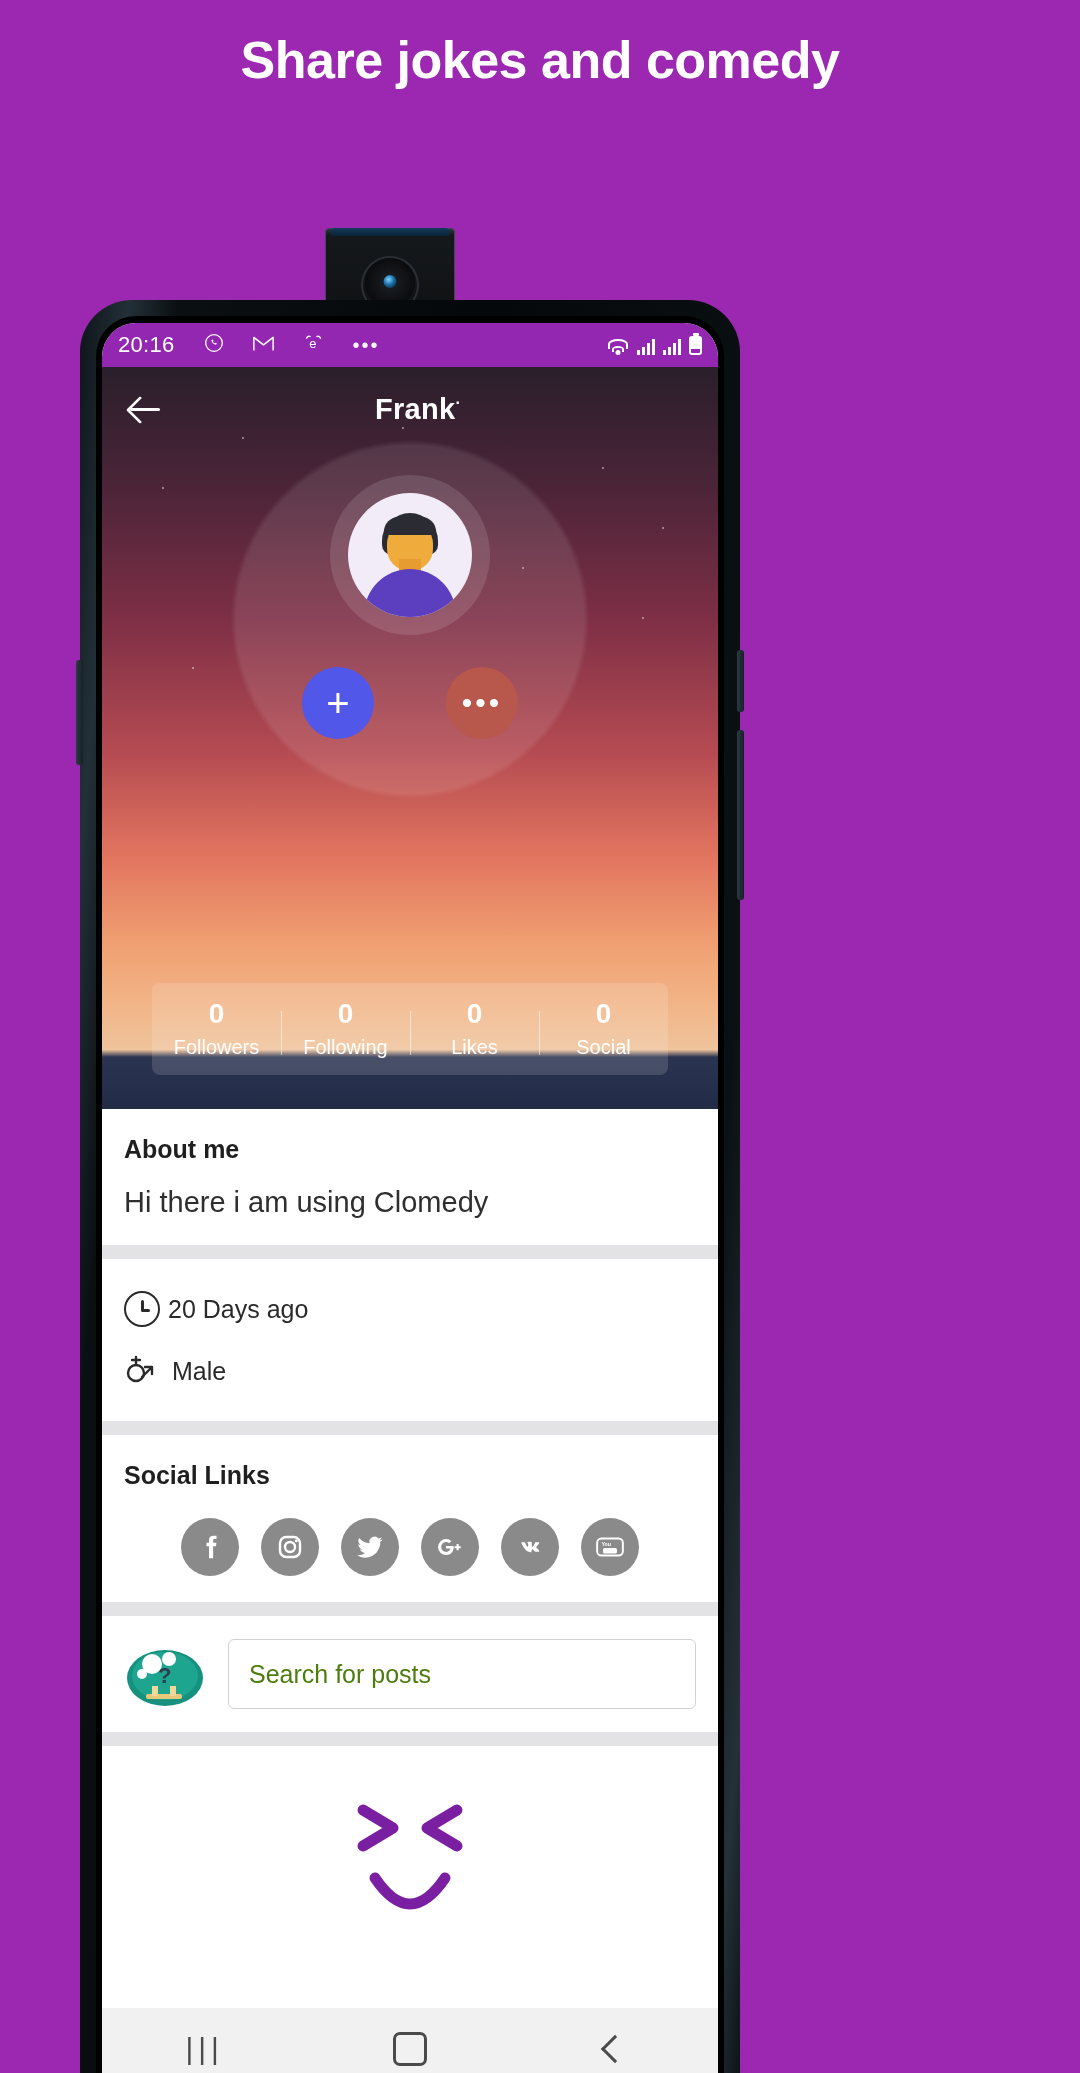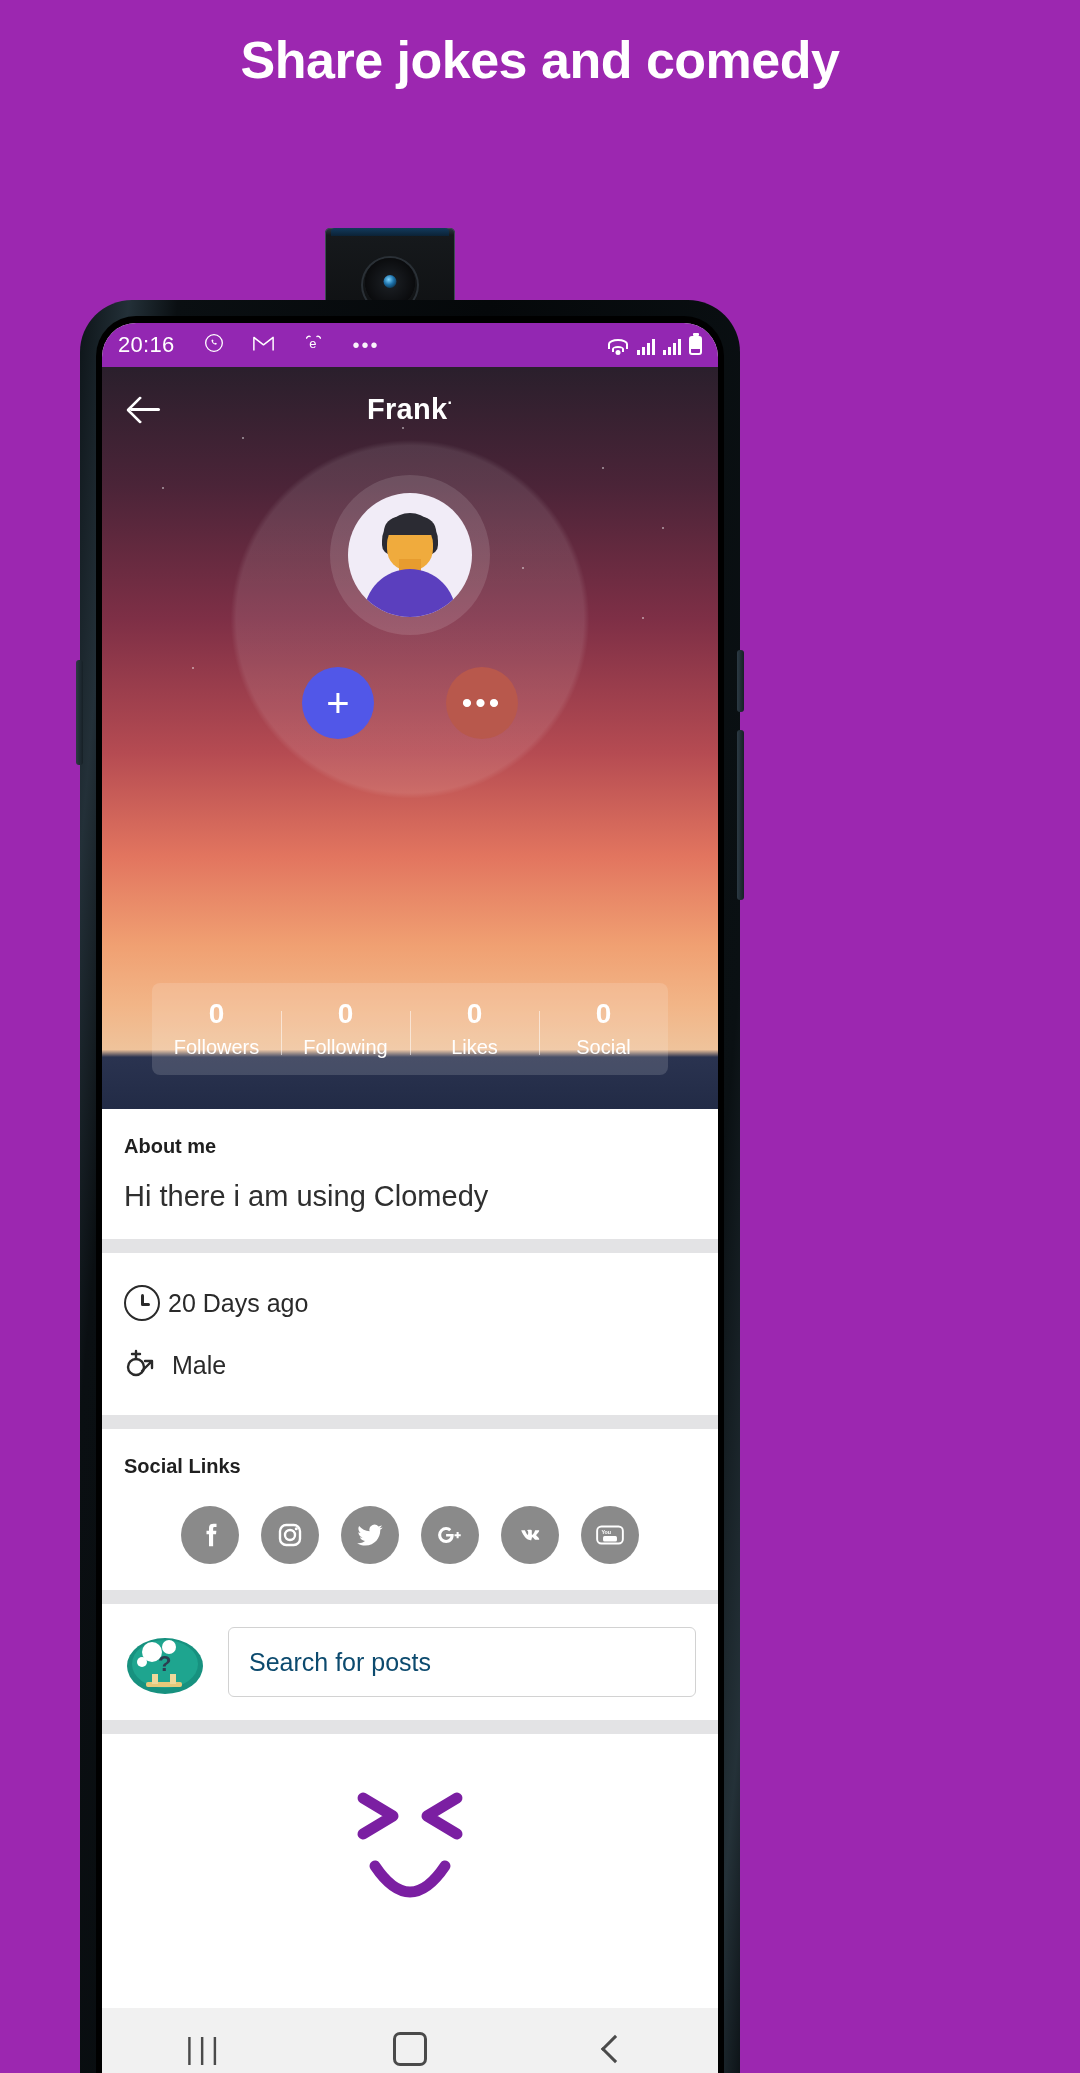--- a/index.html
+++ b/index.html
@@ -106,21 +106,21 @@
   .topbar { position:relative; height:84px; display:flex; align-items:center; padding:0 22px; }
   .back-arrow { width:42px; height:42px; position:relative; cursor:pointer; }
   .back-arrow:before{
     content:""; position:absolute; left:6px; top:20px; width:30px; height:3px; background:#fff; border-radius:2px;
   }
   .back-arrow:after{
     content:""; position:absolute; left:6px; top:12px; width:17px; height:17px;
     border-left:3px solid #fff; border-bottom:3px solid #fff; transform:rotate(45deg); border-radius:2px;
   }
   .hero-title {
-    position:absolute; left:0; width:100%; text-align:center;
+    position:absolute; left:8px; width:100%; text-align:center;
     color:#fff; font-size:29px; font-weight:700; letter-spacing:.3px; pointer-events:none;
   }
   .title-dot{ font-size:16px; vertical-align:super; }
 
   .avatar-ring {
     position:absolute; left:50%; top:108px; transform:translateX(-50%);
     width:160px; height:160px; border-radius:50%;
     background:rgba(255,255,255,.12);
     display:flex; align-items:center; justify-content:center;
   }
@@ -150,21 +150,21 @@
   .stat { flex:1; text-align:center; color:#fff; position:relative; }
   .stat .num { font-size:28px; font-weight:700; line-height:1.1; }
   .stat .lab { font-size:20px; font-weight:400; margin-top:6px; }
   .stat + .stat:before{
     content:""; position:absolute; left:0; top:12px; width:1px; height:44px; background:rgba(255,255,255,.55);
   }
 
   
   .gap { height:14px; background:#e3e3e5; }
   .card { background:#fff; padding:26px 22px; }
-  .card h3 { font-size:20px; font-weight:700; color:#1f1f1f; }
+  .card h3 { font-size:25px; font-weight:700; color:#1f1f1f; }
   .about-text { font-size:29px; color:#2f2f2f; margin-top:22px; }
 
   .info-row { display:flex; align-items:center; gap:8px; padding:6px 0; }
   .info-row + .info-row { margin-top:14px; }
   .info-text { font-size:25px; color:#2a2a2a; }
 
   .clock-ico { width:36px; height:36px; border:2.5px solid #2a2a2a; border-radius:50%; position:relative; }
   .clock-ico:before{content:"";position:absolute;left:15px;top:7px;width:2.5px;height:11px;background:#2a2a2a;border-radius:2px;}
   .clock-ico:after{content:"";position:absolute;left:15px;top:16px;width:9px;height:2.5px;background:#2a2a2a;border-radius:2px;}
 
@@ -175,21 +175,21 @@
   .soc {
     width:58px; height:58px; border-radius:50%; background:#8a8a8a;
     display:flex; align-items:center; justify-content:center; color:#fff; cursor:pointer;
   }
   .soc svg { display:block; }
 
   .search-card { background:#fff; padding:22px; display:flex; align-items:center; gap:22px; }
   .search-logo { width:82px; height:72px; position:relative; flex:none; }
   .search-input {
     flex:1; height:70px; border:1px solid #d2d2d2; border-radius:6px;
-    padding:0 20px; font-size:25px; color:#0c4a6e; display:flex; align-items:center;
+    padding:0 20px; font-size:25px; color:#4d7c0f; display:flex; align-items:center;
     font-family:"Liberation Sans", sans-serif; background:#fff;
   }
 
   .posts-area { background:#fff; height:250px; position:relative; overflow:hidden; }
   .emoji-face { position:absolute; left:50%; top:54px; transform:translateX(-50%); }
 
   
   .navbar {
     position:absolute; left:0; bottom:0; width:100%; height:82px;
     background:#f1f1f1; display:flex; align-items:center;

